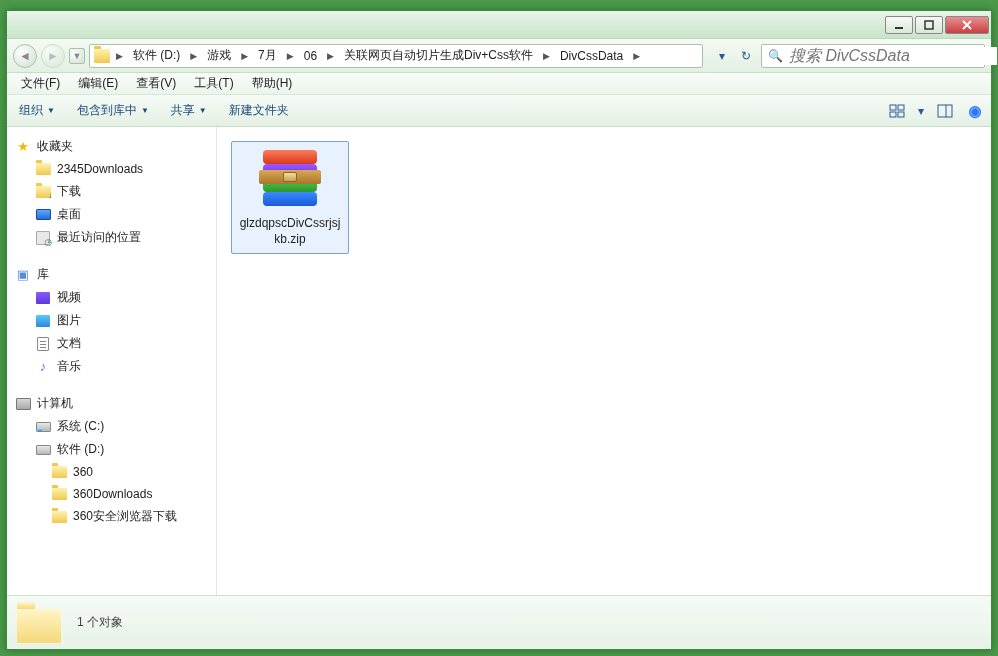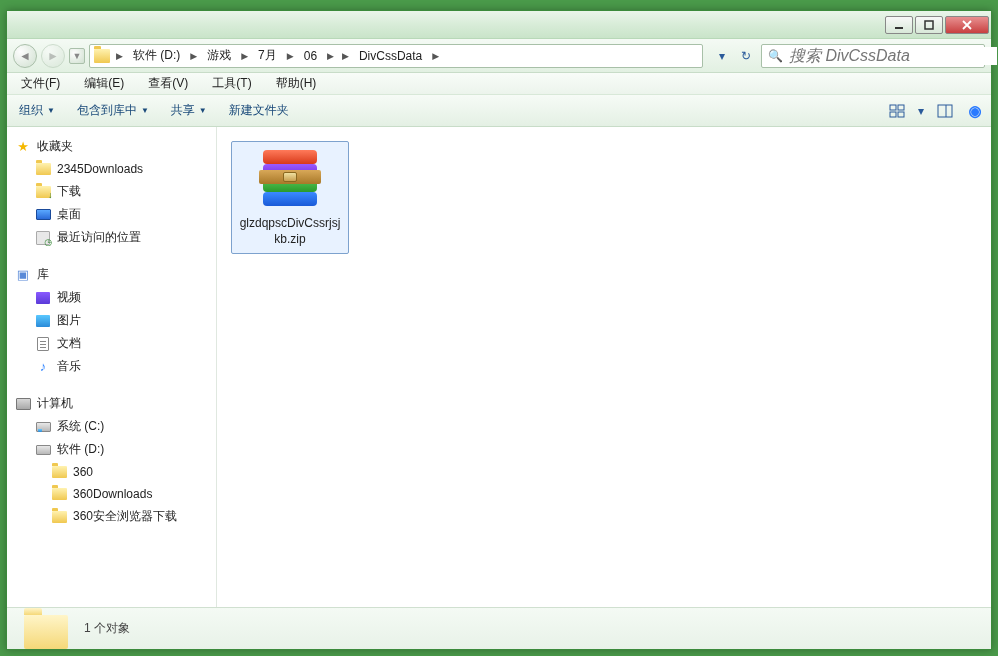--- a/index.html
+++ b/index.html
@@ -15,21 +15,21 @@
 .navbtn.small { width: 16px; height: 16px; border-radius: 2px; font-size: 9px; }
 .addrfield { flex: 1; height: 24px; background: #fff; border: 1px solid #a8c0a8; border-radius: 2px; display: flex; align-items: center; padding: 0 4px; gap: 4px; overflow: hidden; }
 .folder-icon-sm { width: 16px; height: 14px; background: linear-gradient(#fff2b0,#f0c850); border-radius: 1px; flex-shrink: 0; position: relative; }
 .folder-icon-sm::before { content:""; position:absolute; top:-3px; left:0; width:7px; height:3px; background:#f0c850; border-radius:1px 1px 0 0;}
 .crumb { display: flex; align-items: center; gap: 3px; padding: 2px 4px; cursor: pointer; white-space: nowrap; color: #222; }
 .crumb-arrow { font-size: 9px; color: #555; padding: 0 2px; cursor: pointer; }
 .addrbtns { display: flex; gap: 2px; margin-left: 4px; }
 .addrbtn { width: 22px; height: 22px; border: 1px solid transparent; display:flex;align-items:center;justify-content:center; cursor:pointer; color:#2a5a9a;}
 .searchfield { width: 224px; height: 24px; background: #fff; border: 1px solid #a8c0a8; border-radius: 2px; display: flex; align-items: center; padding: 0 6px; gap: 6px; }
 .searchfield input { border: none; outline: none; flex: 1; font-style: italic; color: #888; font-size: 16px; font-family: inherit; }
-.menubar { height: 22px; background: linear-gradient(#f8fcf8,#ecf4ec); display: flex; align-items: center; padding: 0 6px; gap: 8px; border-bottom: 1px solid #d8e8d8; }
+.menubar { height: 22px; background: linear-gradient(#f8fcf8,#ecf4ec); display: flex; align-items: center; padding: 0 6px; gap: 2px; border-bottom: 1px solid #d8e8d8; }
 .menuitem { padding: 2px 8px; cursor: pointer; color: #222; }
 .toolbar { height: 32px; background: linear-gradient(#f6fbf6,#e4f0e4); display: flex; align-items: center; padding: 0 4px; gap: 6px; border-bottom: 1px solid #c8dcc8; }
 .toolbtn { padding: 4px 8px; display: flex; align-items: center; gap: 4px; cursor: pointer; color: #1a4a7a; border-radius: 2px; }
 .tool-drop { font-size: 8px; color: #1a4a7a; }
 .tool-spacer { flex: 1; }
 .viewbtn { width: 24px; height: 22px; display:flex;align-items:center;justify-content:center;cursor:pointer;color:#2a5a9a;}
 .content { flex: 1; display: flex; min-height: 0; }
 .sidebar { width: 210px; background: #fff; border-right: 1px solid #e0e8e0; padding: 8px 0 8px 4px; overflow-y: auto; }
 .sidegroup { margin-bottom: 14px; }
 .sideitem { display: flex; align-items: center; gap: 6px; padding: 3px 4px; cursor: pointer; color: #222; }
@@ -57,21 +57,21 @@
 .fileitem { width: 118px; display: inline-flex; flex-direction: column; align-items: center; padding: 6px; border: 1px solid #7da2ce; background: #e8f2ff; border-radius: 2px; cursor: pointer; }
 .winrar-icon { width: 70px; height: 64px; position: relative; margin-bottom: 4px; }
 .stack { position: absolute; left: 8px; width: 54px; height: 14px; border-radius: 4px; }
 .s1 { top: 2px; background: linear-gradient(#ff7a5a,#d83a1a); }
 .s2 { top: 16px; background: linear-gradient(#9a5aff,#6a2ad8); }
 .s3 { top: 30px; background: linear-gradient(#5ac85a,#2a9a2a); }
 .s4 { top: 44px; background: linear-gradient(#3a8aff,#1a5ad8); }
 .belt { position: absolute; top: 22px; left: 4px; width: 62px; height: 14px; background: linear-gradient(#d8a858,#a87828); border-radius: 2px; }
 .buckle { position: absolute; top: 24px; left: 28px; width: 14px; height: 10px; background: linear-gradient(#f0e0a0,#c8a050); border: 1px solid #8a6820; border-radius: 2px; }
 .filelabel { text-align: center; font-size: 12px; color: #222; line-height: 1.3; word-break: break-all; }
-.statusbar { height: 42px; background: linear-gradient(#f4faf4,#e8f2e8); border-top: 1px solid #d0e0d0; display: flex; align-items: center; padding: 4px 17px; gap: 14px; }
+.statusbar { height: 54px; background: linear-gradient(#f4faf4,#e8f2e8); border-top: 1px solid #d0e0d0; display: flex; align-items: center; padding: 4px 10px; gap: 14px; }
 .status-icon { width: 46px; height: 40px; position: relative; }
 .status-folder { width: 44px; height: 34px; background: linear-gradient(#fff5c8,#f5d878); border-radius: 2px; position: absolute; bottom: 0; }
 .status-folder::before { content:""; position:absolute; top:-7px; left:0; width:18px; height:7px; background:linear-gradient(#fff5c8,#f5d878); border-radius:2px 2px 0 0;}
 .status-text { color: #444; font-size: 12px; }
 </style>
 </head>
 <body>
 
 <div class="window">
 
@@ -109,20 +109,23 @@
         </span>
         <span class="crumb-arrow">▶</span>
       <span class="crumb">
           <span>7月</span>
         </span>
         <span class="crumb-arrow">▶</span>
       <span class="crumb">
           <span>06</span>
         </span>
         <span class="crumb-arrow">▶</span>
+      <span class="crumb">
+          <span>关联网页自动切片生成Div+Css软件</span>
+        </span>
         <span class="crumb-arrow">▶</span>
       <span class="crumb">
           <span>DivCssData</span>
         </span>
         <span class="crumb-arrow">▶</span>
     </div>
     <div class="addrbtns">
       <div class="addrbtn">▾</div>
       <div class="addrbtn">↻</div>
     </div>

